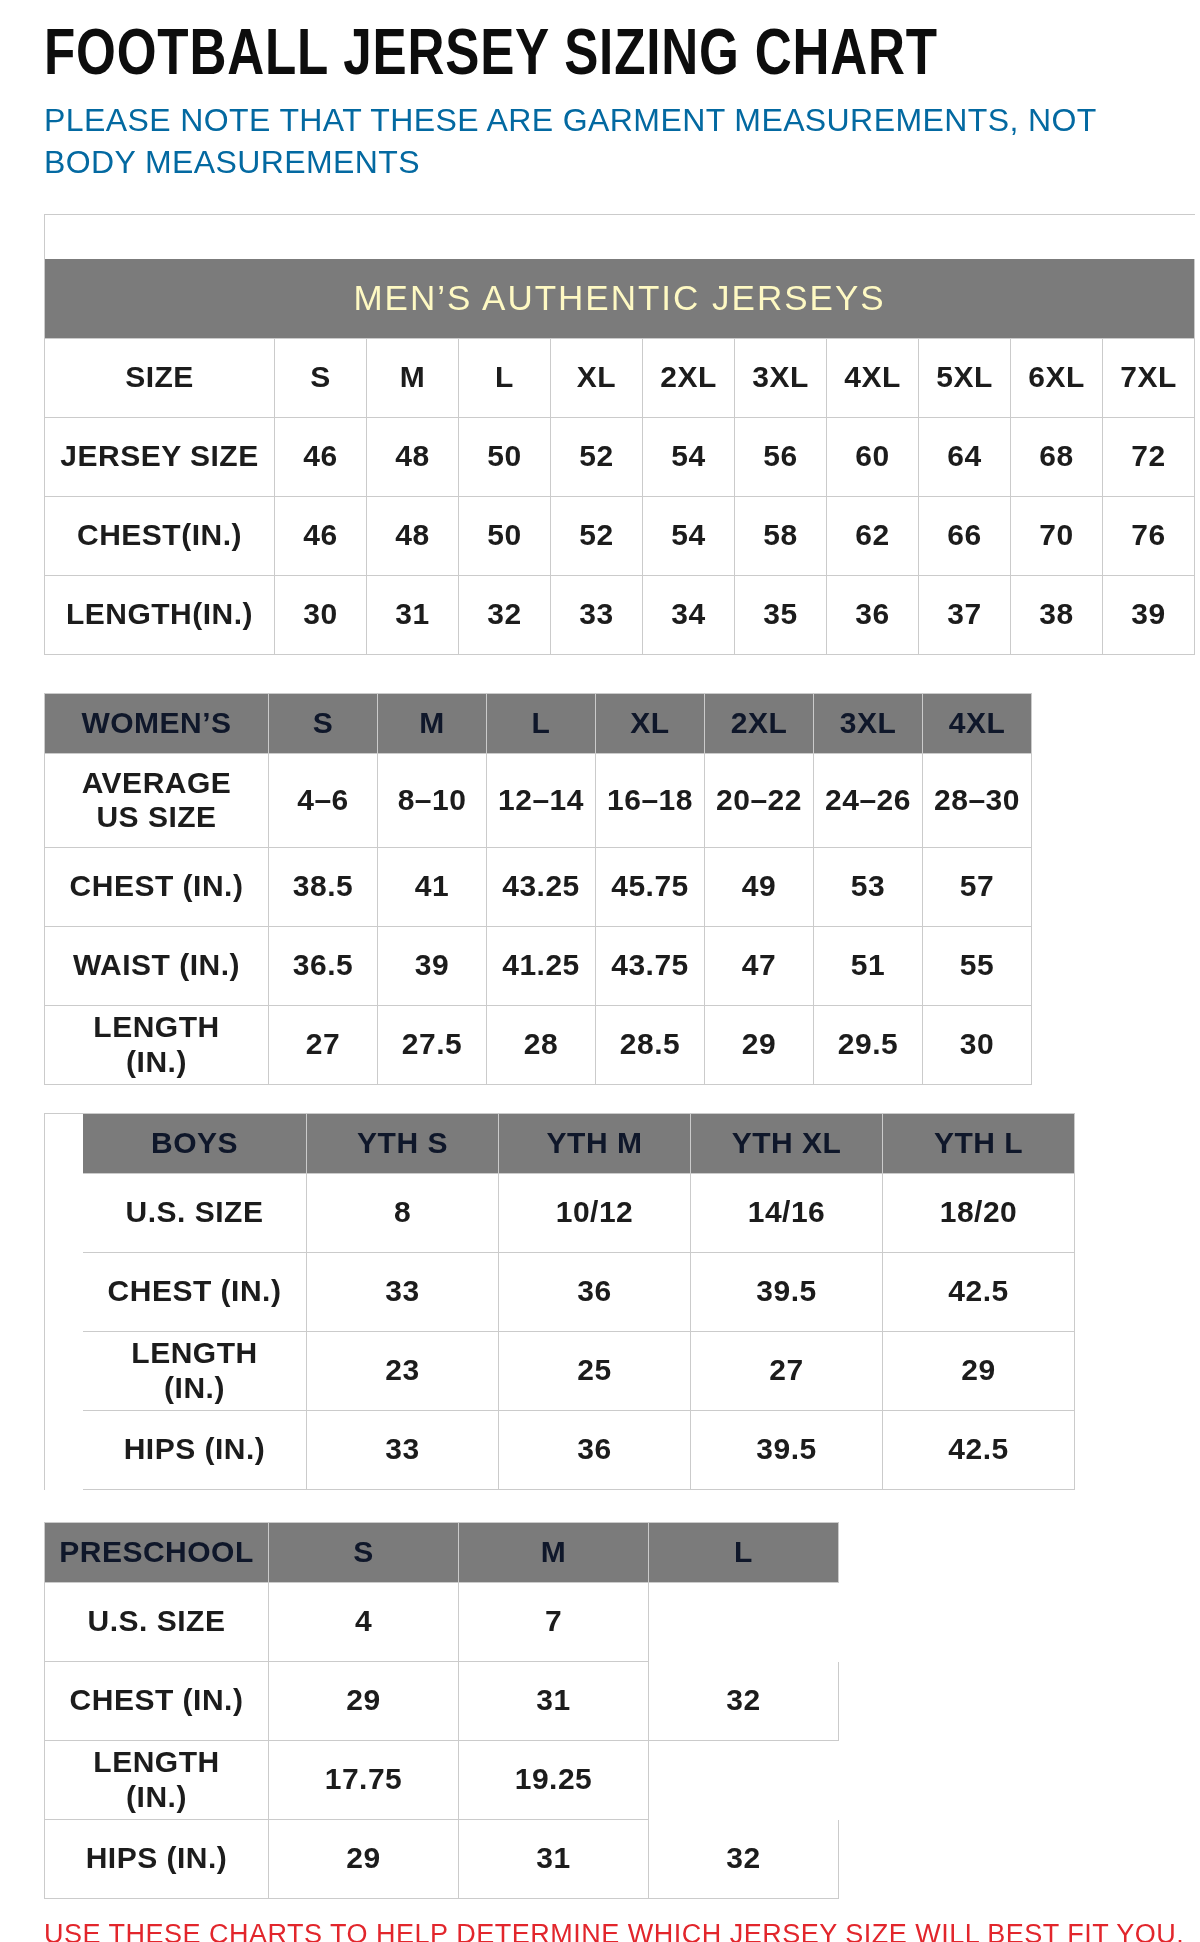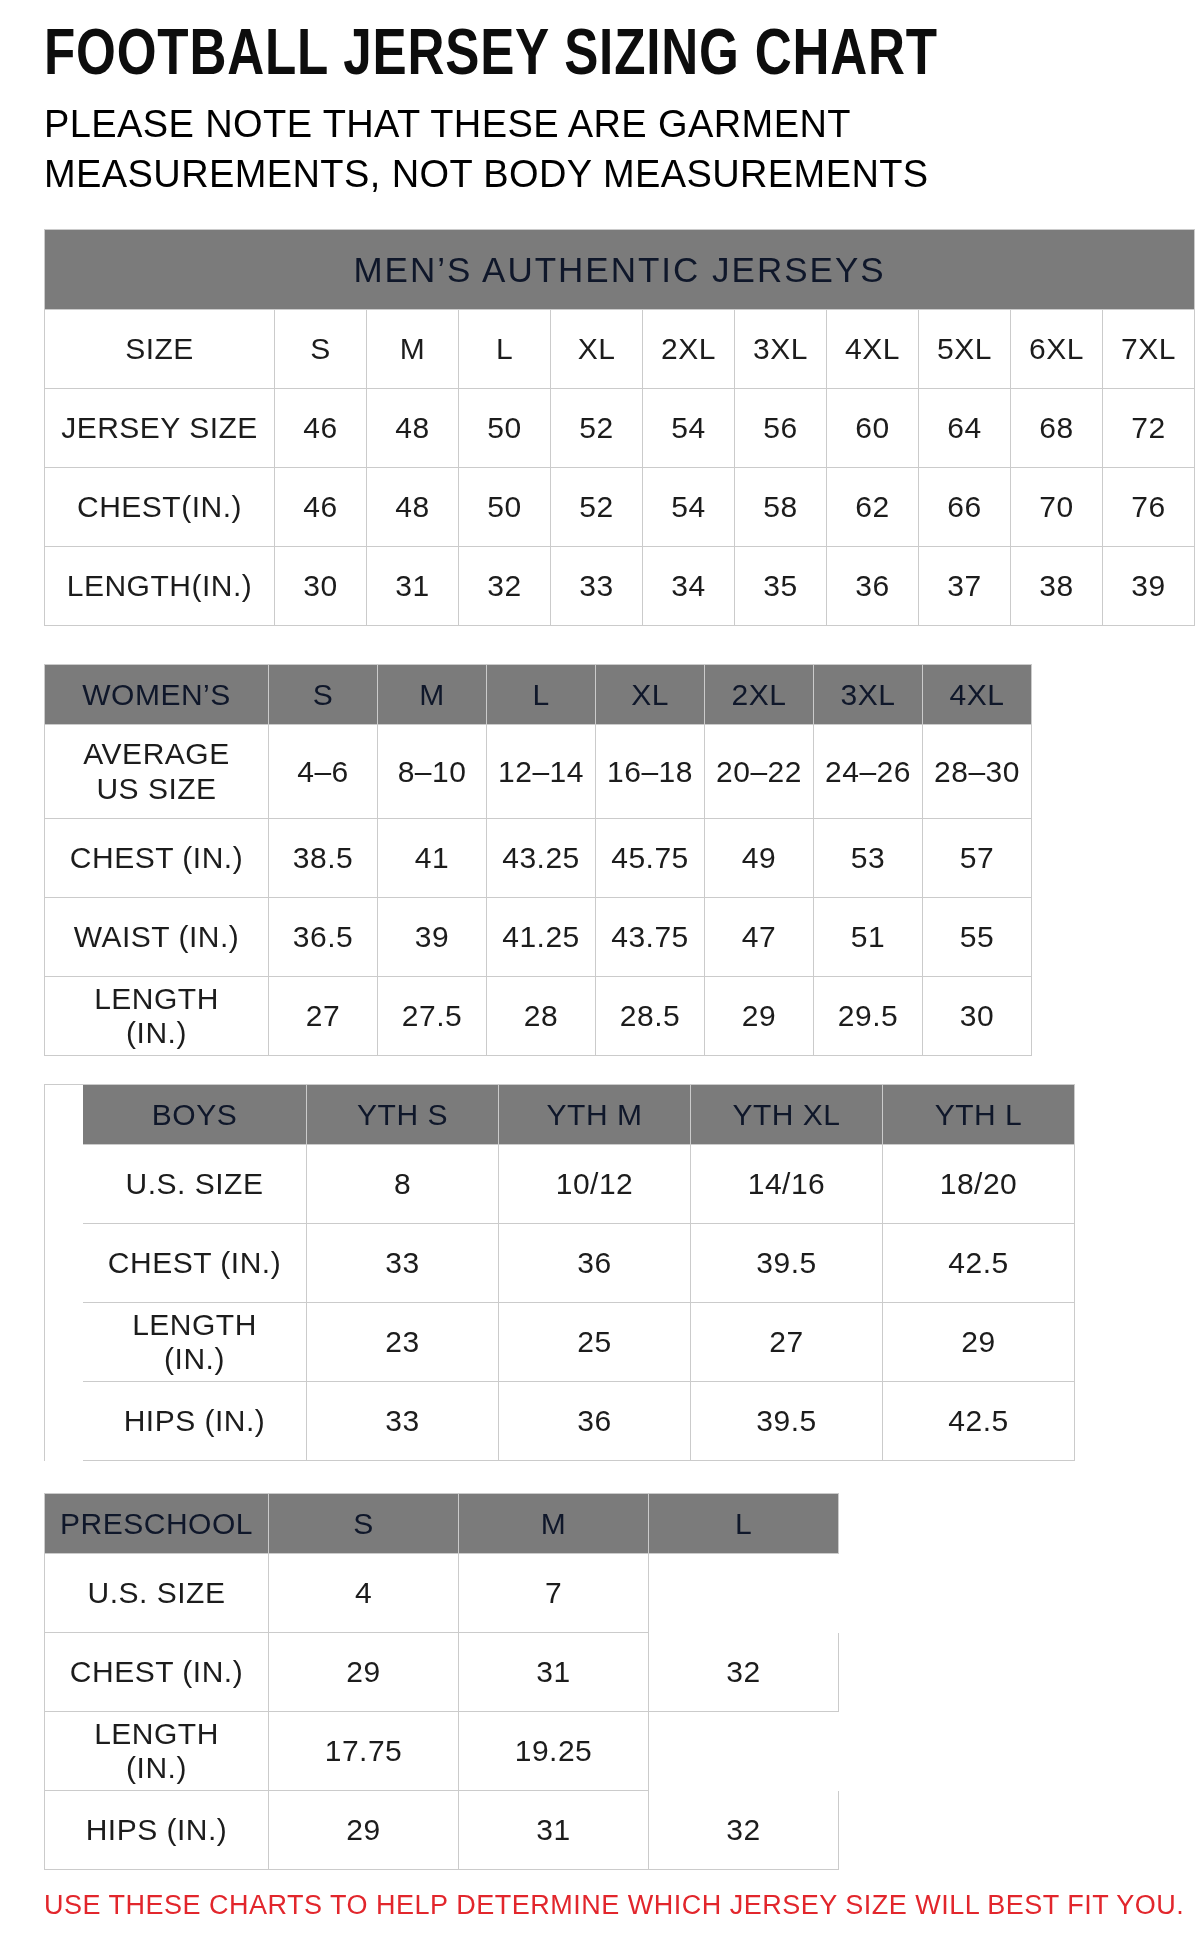--- a/index.html
+++ b/index.html
@@ -20,24 +20,24 @@
     color: #0d0d0d;
     white-space: nowrap;
     transform: scaleX(0.8);
     transform-origin: left center;
     line-height: 1.08;
   }
 
   .note {
     margin: 12px 0 30px 0;
     max-width: 1100px;
-    font-size: 38px;
+    font-size: 32px;
     line-height: 1.32;
     letter-spacing: 0.4px;
-    color: #000000;
+    color: #0369a1;
   }
 
   .table {
     width: max-content;
     border-left: 1px solid #cbcbcb;
     border-top: 1px solid #cbcbcb;
   }
   .womens { margin-top: 38px; }
   .boys { margin-top: 28px; }
   .preschool { margin-top: 32px; }
@@ -48,35 +48,36 @@
     display: flex;
     align-items: center;
     justify-content: center;
     text-align: center;
     font-size: 30px;
     letter-spacing: 0.5px;
     line-height: 1.15;
     padding: 0 6px;
     background: #ffffff;
   }
-  .tr { display: grid; }
+  .tr { display: grid; font-weight: bold; }
   .tr > .td { height: 79px; }
 
   .mens .tr { grid-template-columns: 230px repeat(10, 92px); }
   .womens .tr { grid-template-columns: 224px repeat(7, 109px); }
   .boys .tr { grid-template-columns: 224px repeat(4, 192px); padding-left: 38px; }
   .preschool .tr { grid-template-columns: 224px repeat(3, 190px); }
 
   .mens-head {
     width: 1150px;
     height: 80px;
     background: #7b7b7b;
-    color: #0f172a;
+    color: #fef9c3;
     font-size: 35px;
     letter-spacing: 2px;
+    margin-top: 44px;
   }
   .head > .td {
     height: 60px;
     background: #7b7b7b;
     color: #0f172a;
   }
   .womens .tbody .tr:first-child > .td { height: 94px; }
   .womens .row-label, .boys .row-label, .preschool .row-label { padding: 0 18px; }
 
   .footer {

